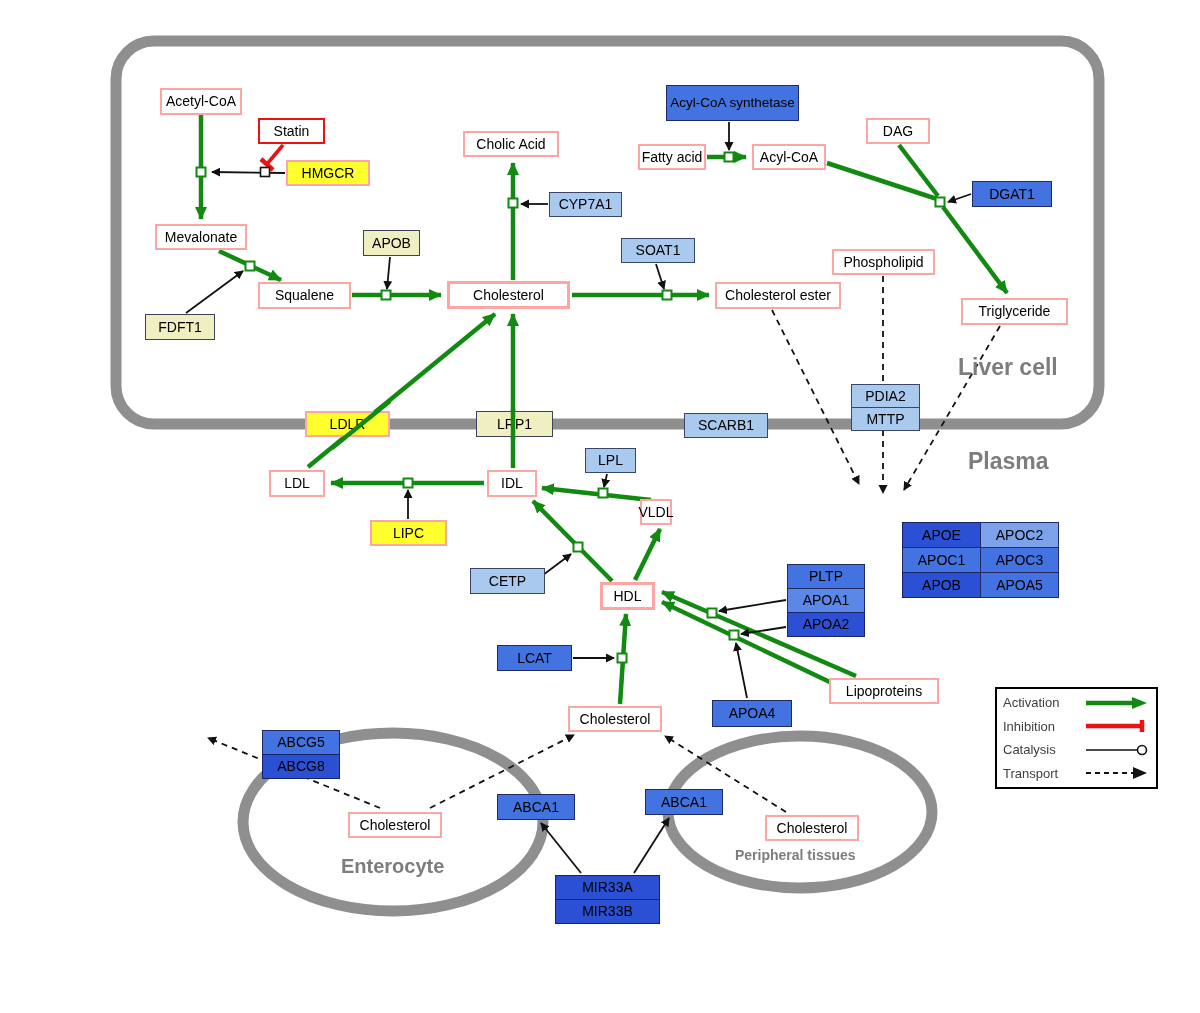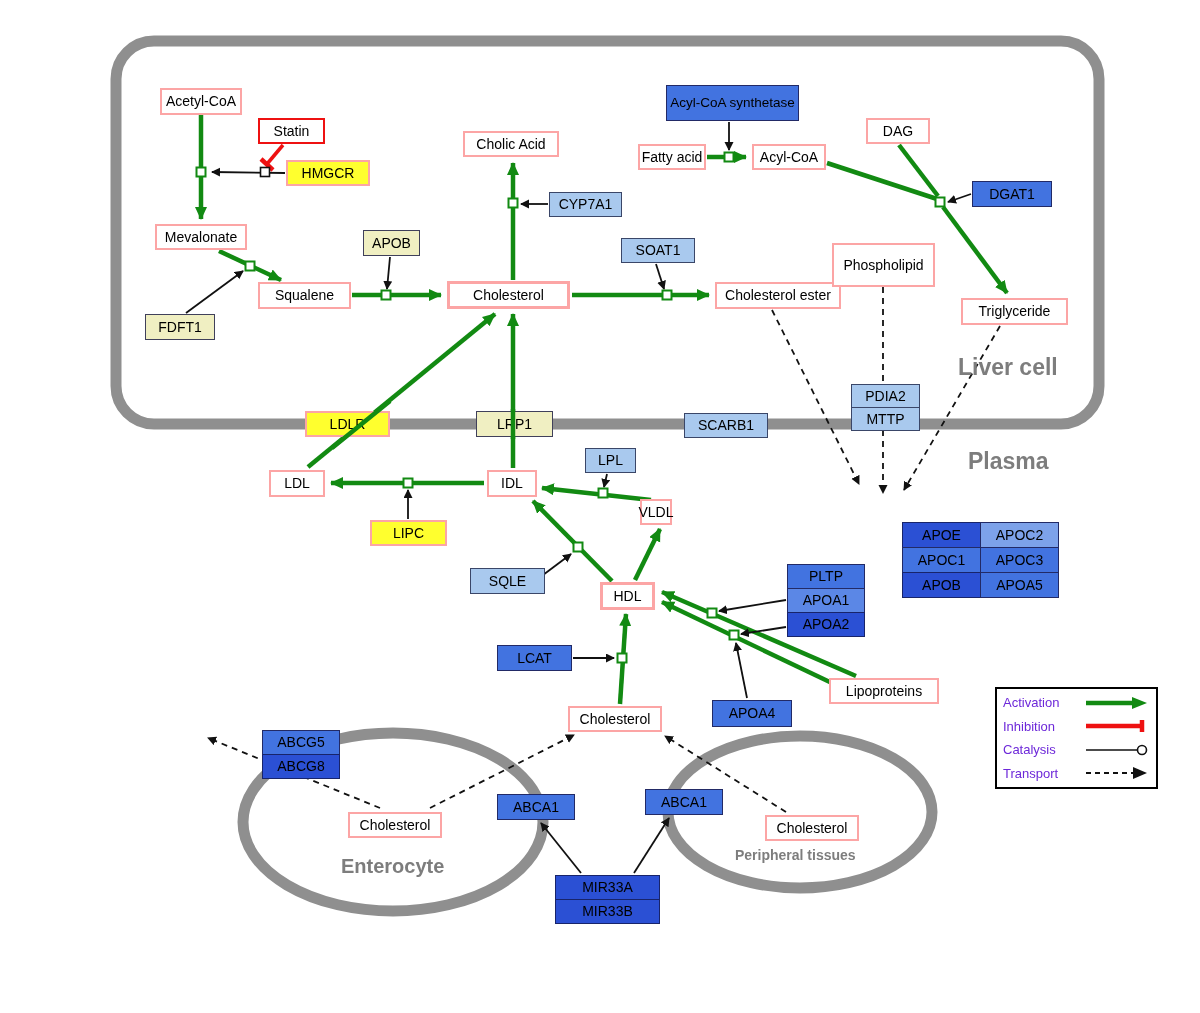--- a/index.html
+++ b/index.html
@@ -16,21 +16,21 @@
   .py{background:#f0efc2;border:1.6px solid #40405a;}
   .lb{background:#a9c9ee;border:1.6px solid #3a4668;}
   .mb{background:#4273e0;border:1.6px solid #222a66;}
   .mb2{background:#5b87e6;border:1.6px solid #222a66;}
   .db{background:#2b50d4;border:1.6px solid #18246a;}
   .sb{background:#7da2ea;border:1.6px solid #222a66;}
   .comp{position:absolute;color:#7d7d7d;font-weight:bold;z-index:2;white-space:nowrap;}
   .legend{position:absolute;left:995px;top:687px;width:163px;height:102px;background:#fff;
           border:2px solid #000;z-index:3;box-sizing:border-box;display:flex;
           flex-direction:column;justify-content:space-around;padding:2px 6px;}
-  .lrow{display:flex;align-items:center;justify-content:space-between;font-size:13px;color:#6d28d9;}
+  .lrow{display:flex;align-items:center;justify-content:space-between;font-size:13px;color:#404040;}
 </style>
 </head>
 <body>
 
 <div id="canvas">
 
   <svg class="layer" width="1200" height="1013">
     <defs>
       <marker id="ag" markerUnits="userSpaceOnUse" markerWidth="18" markerHeight="16" refX="12" refY="6" orient="auto">
         <path d="M0,0 L13,6 L0,12 Z" fill="#128a12"></path>
@@ -131,33 +131,33 @@
   <div class="node" style="left:463px;top:131px;width:96px;height:26px">Cholic Acid</div>
   <div class="node lb" style="left:549px;top:192px;width:73px;height:25px">CYP7A1</div>
   <div class="node thick" style="left:447px;top:281px;width:123px;height:28px">Cholesterol</div>
   <div class="node lb" style="left:621px;top:238px;width:74px;height:25px">SOAT1</div>
   <div class="node" style="left:715px;top:282px;width:126px;height:27px">Cholesterol ester</div>
   <div class="node mb" style="left:666px;top:85px;width:133px;height:36px;font-size:13.5px">Acyl-CoA synthetase</div>
   <div class="node" style="left:638px;top:144px;width:68px;height:26px">Fatty acid</div>
   <div class="node" style="left:752px;top:144px;width:74px;height:26px">Acyl-CoA</div>
   <div class="node" style="left:866px;top:118px;width:64px;height:26px">DAG</div>
   <div class="node mb" style="left:972px;top:181px;width:80px;height:26px">DGAT1</div>
-  <div class="node" style="left:832px;top:243px;width:103px;height:44px">Phospholipid</div>
+  <div class="node" style="left:832px;top:249px;width:103px;height:26px">Phospholipid</div>
   <div class="node" style="left:961px;top:298px;width:107px;height:27px">Triglyceride</div>
   <div class="node lb" style="left:851px;top:384px;width:69px;height:24px">PDIA2</div>
   <div class="node lb" style="left:851px;top:407px;width:69px;height:24px">MTTP</div>
   <div class="node y" style="left:305px;top:411px;width:85px;height:26px">LDLR</div>
   <div class="node py" style="left:476px;top:411px;width:77px;height:26px">LRP1</div>
   <div class="node lb" style="left:684px;top:413px;width:84px;height:25px">SCARB1</div>
   <div class="node" style="left:269px;top:470px;width:56px;height:27px">LDL</div>
   <div class="node" style="left:487px;top:470px;width:50px;height:27px">IDL</div>
   <div class="node lb" style="left:585px;top:448px;width:51px;height:25px">LPL</div>
   <div class="node" style="left:640px;top:499px;width:32px;height:26px">VLDL</div>
   <div class="node y" style="left:370px;top:520px;width:77px;height:26px">LIPC</div>
-  <div class="node lb" style="left:470px;top:568px;width:75px;height:26px">SQLE</div>
+  <div class="node lb" style="left:470px;top:568px;width:75px;height:26px">CETP</div>
   <div class="node thick" style="left:600px;top:582px;width:55px;height:28px">HDL</div>
   <div class="node mb" style="left:787px;top:564px;width:78px;height:25px">PLTP</div>
   <div class="node mb2" style="left:787px;top:588px;width:78px;height:25px">APOA1</div>
   <div class="node db" style="left:787px;top:612px;width:78px;height:25px">APOA2</div>
   <div class="node mb" style="left:497px;top:645px;width:75px;height:26px">LCAT</div>
   <div class="node mb" style="left:712px;top:700px;width:80px;height:27px">APOA4</div>
   <div class="node" style="left:829px;top:678px;width:110px;height:26px">Lipoproteins</div>
   <div class="node db" style="left:902px;top:522px;width:79px;height:26px">APOE</div>
   <div class="node sb" style="left:980px;top:522px;width:79px;height:26px">APOC2</div>
   <div class="node mb" style="left:902px;top:547px;width:79px;height:26px">APOC1</div>

